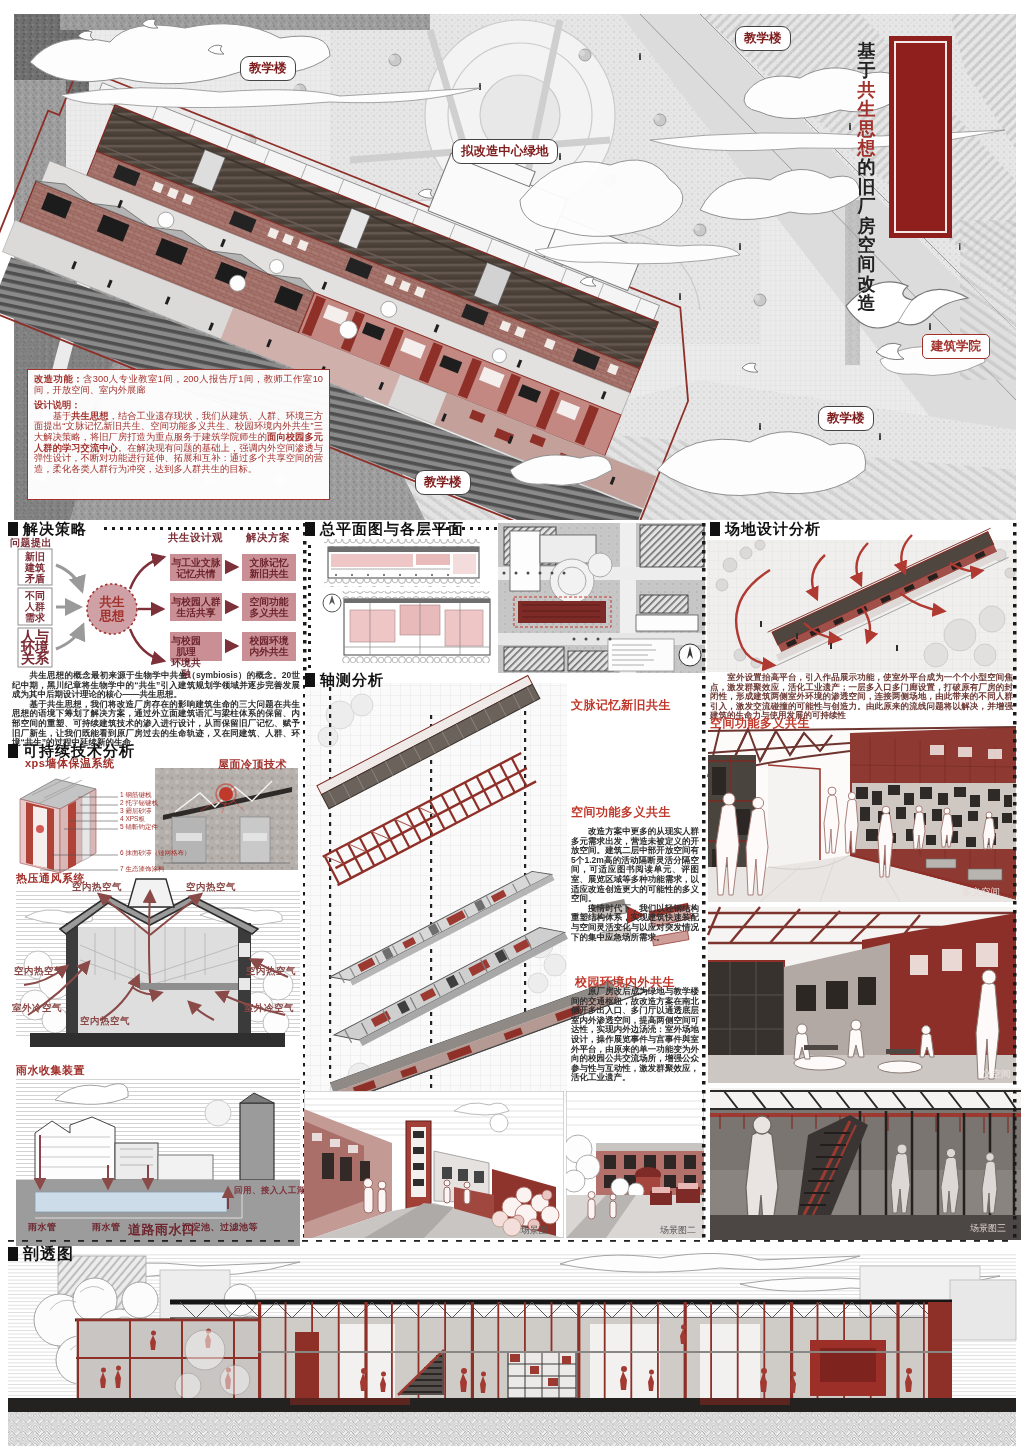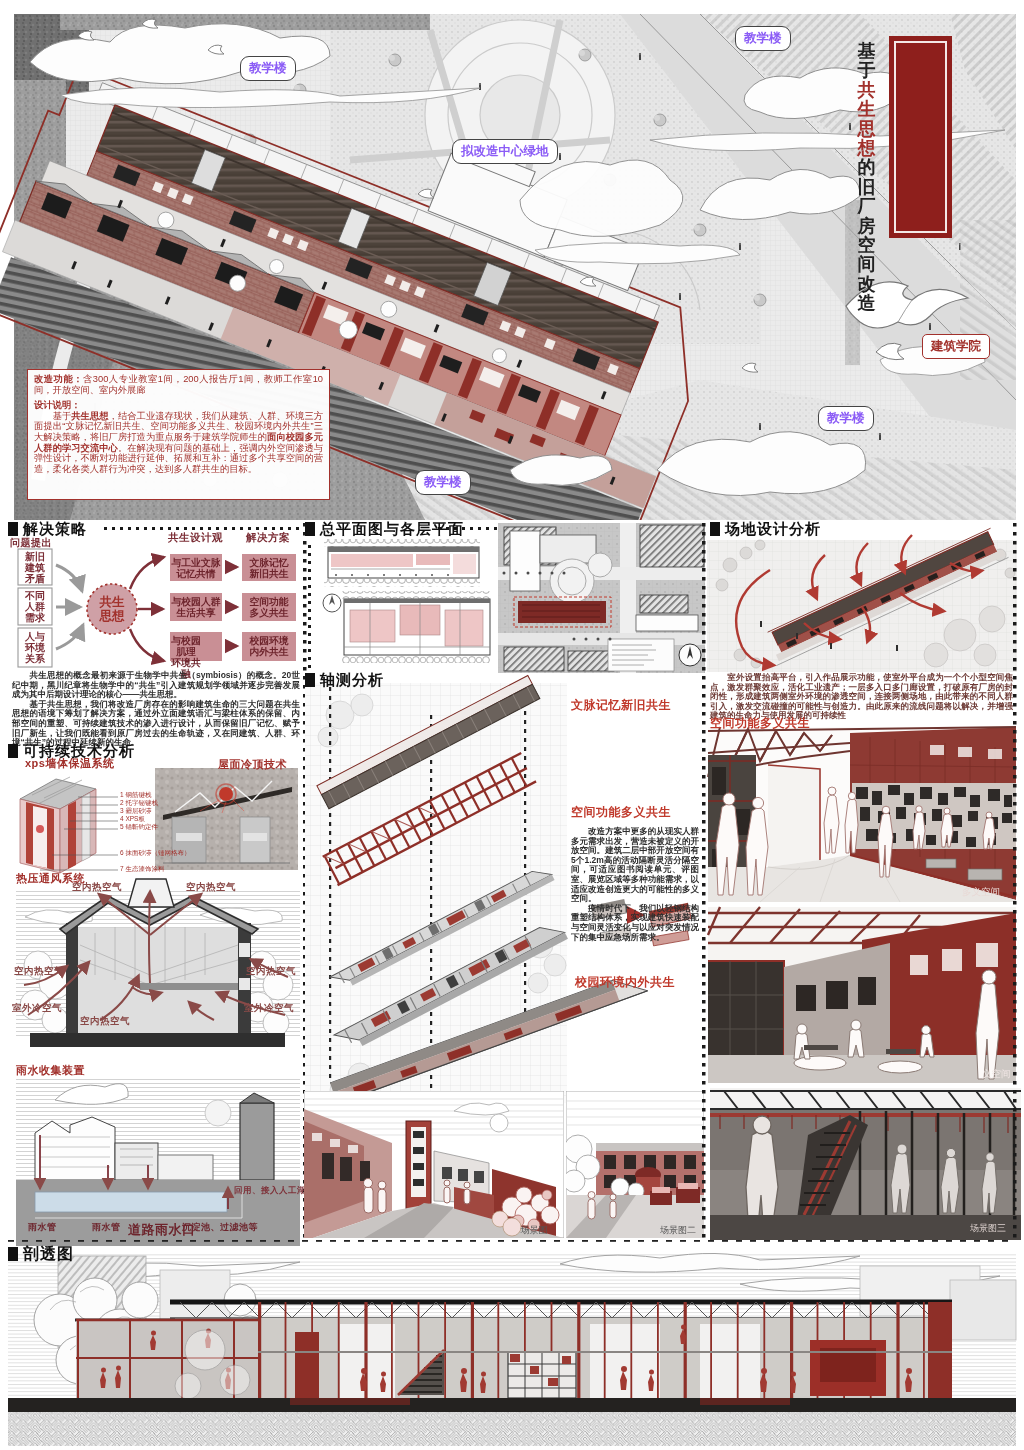--- a/index.html
+++ b/index.html
@@ -4,21 +4,21 @@
 <style>
 html,body{margin:0;padding:0;background:#fff;}
 #board{position:relative;width:1024px;height:1450px;background:#fff;overflow:hidden;
   font-family:"Liberation Sans",sans-serif;}
 #board *{box-sizing:border-box;}
 .abs{position:absolute;}
 .hdr{position:absolute;font-weight:bold;font-size:15px;color:#111;letter-spacing:1px;white-space:nowrap;}
 .hdr:before{content:"";display:inline-block;width:10px;height:14px;background:#111;margin-right:5px;vertical-align:-2px;}
 .redlab{position:absolute;color:#a2312c;font-weight:bold;font-size:11px;white-space:nowrap;letter-spacing:0.5px;}
 .para{position:absolute;color:#2e2e2e;font-size:8.5px;line-height:9.6px;text-align:justify;letter-spacing:0px;font-weight:bold;}
-.pill{position:absolute;background:#fff;border:1.6px solid #444;border-radius:9px;color:#8b5cf6;
+.pill{position:absolute;background:#fff;border:1.6px solid #444;border-radius:9px;color:#7f1d1d;
   font-size:12.5px;font-weight:bold;text-align:center;white-space:nowrap;padding:3px 8px;}
 </style>
 </head>
 <body>
 <div id="board">
 
 <div class="abs" id="topart" style="left:0;top:0;width:1024px;height:520px;">
 <svg width="1024" height="520" viewBox="0 0 1024 520" xmlns="http://www.w3.org/2000/svg">
 <defs>
 <pattern id="pgrid" width="5" height="5" patternUnits="userSpaceOnUse">
@@ -658,21 +658,21 @@
 <div class="redlab" style="left:10px;top:21px;font-size:10px;color:#7b2d35;">问题提出</div>
 
 <div class="redlab" style="left:168px;top:16px;font-size:10.5px;color:#7b2d35;">共生设计观</div>
 
 <div class="redlab" style="left:246px;top:16px;font-size:10.5px;color:#7b2d35;">解决方案</div>
 
 <div class="abs" style="left:18px;top:36px;width:34px;font-size:10px;line-height:11px;font-weight:bold;color:#7b2d35;text-align:center;">新旧<br>建筑<br>矛盾</div>
 
 <div class="abs" style="left:18px;top:75px;width:34px;font-size:10px;line-height:11px;font-weight:bold;color:#7b2d35;text-align:center;">不同<br>人群<br>需求</div>
 
-<div class="abs" style="left:18px;top:116px;width:34px;font-size:10px;line-height:11px;font-weight:bold;color:#7b2d35;text-align:center;">人与<br>环境<br>关系</div>
+<div class="abs" style="left:18px;top:116px;width:34px;font-size:14px;line-height:11px;font-weight:bold;color:#7b2d35;text-align:center;">人与<br>环境<br>关系</div>
 
 <div class="abs" style="left:86px;top:81px;width:52px;font-size:12.5px;line-height:13.5px;font-weight:bold;color:#a2312c;text-align:center;">共生<br>思想</div>
 
 <div class="abs" style="left:170px;top:42px;width:52px;font-size:9.8px;line-height:11px;font-weight:bold;color:#6d242c;text-align:center;">与工业文脉<br>记忆共情</div>
 
 <div class="abs" style="left:170px;top:81px;width:52px;font-size:9.8px;line-height:11px;font-weight:bold;color:#6d242c;text-align:center;">与校园人群<br>生活共享</div>
 
 <div class="abs" style="left:170px;top:120px;width:32px;font-size:9.8px;line-height:11px;font-weight:bold;color:#6d242c;text-align:center;">与校园肌理<br>环境共融</div>
 
 <div class="abs" style="left:242px;top:42px;width:54px;font-size:9.8px;line-height:11px;font-weight:bold;color:#6d242c;text-align:center;">文脉记忆<br>新旧共生</div>
@@ -1087,20 +1087,21 @@
 
 <div class="redlab" style="left:271px;top:182px;font-size:12px;color:#c0392b;">文脉记忆新旧共生</div>
 
 
 <div class="redlab" style="left:271px;top:289px;font-size:12px;color:#c0392b;">空间功能多义共生</div>
 
 <div class="para" style="left:271px;top:312px;width:128px;">　　改造方案中更多的从现实人群多元需求出发，营造未被定义的开放空间。建筑二层中部开放空间有5个1.2m高的活动隔断灵活分隔空间，可适应图书阅读单元、评图室、展览区域等多种功能需求，以适应改造创造更大的可能性的多义空间。<br>　　疫情时代下，我们以轻钢结构重塑结构体系，实现建筑快速装配与空间灵活变化与以应对突发情况下的集中应急场所需求。</div>
 
 <div class="redlab" style="left:275px;top:459px;font-size:12px;color:#c0392b;">校园环境内外共生</div>
 
+<div class="para" style="left:271px;top:472px;width:128px;">　　原厂房改后成为绿地与教学楼间的交通枢纽，故改造方案在南北侧开多出入口、多门厅以通透底层室内外渗透空间，提高两侧空间可达性，实现内外边汤涜：室外场地设计，操作展览事件与宫事件與室外平台，由原来的单一功能变为外向的校园公共交流场所，增强公众参与性与互动性，激发群聚效应，活化工业遗产。</div>
 
 <svg width="260" height="147" viewBox="0 0 260 147" xmlns="http://www.w3.org/2000/svg" style="position:absolute;left:4px;top:576px;">
 <rect width="260" height="147" fill="#fff" stroke="#999" stroke-width="0.8"></rect>
 <g stroke="#d5d5d5" stroke-width="0.7">
 <path d="M0 8H260M0 14H260M0 20H260M0 26H260M0 32H260M0 38H260M0 44H260"></path>
 </g>
 <path d="M150 20 Q165 8 185 14 Q200 8 205 20 Q185 28 150 20 Z" fill="#fff" stroke="#aaa" stroke-width="0.8"></path>
 <circle cx="195" cy="32" r="9" fill="#fff" stroke="#bbb"></circle>
 
 <polygon points="0,18 88,52 88,120 0,150" fill="#c49a95"></polygon>

